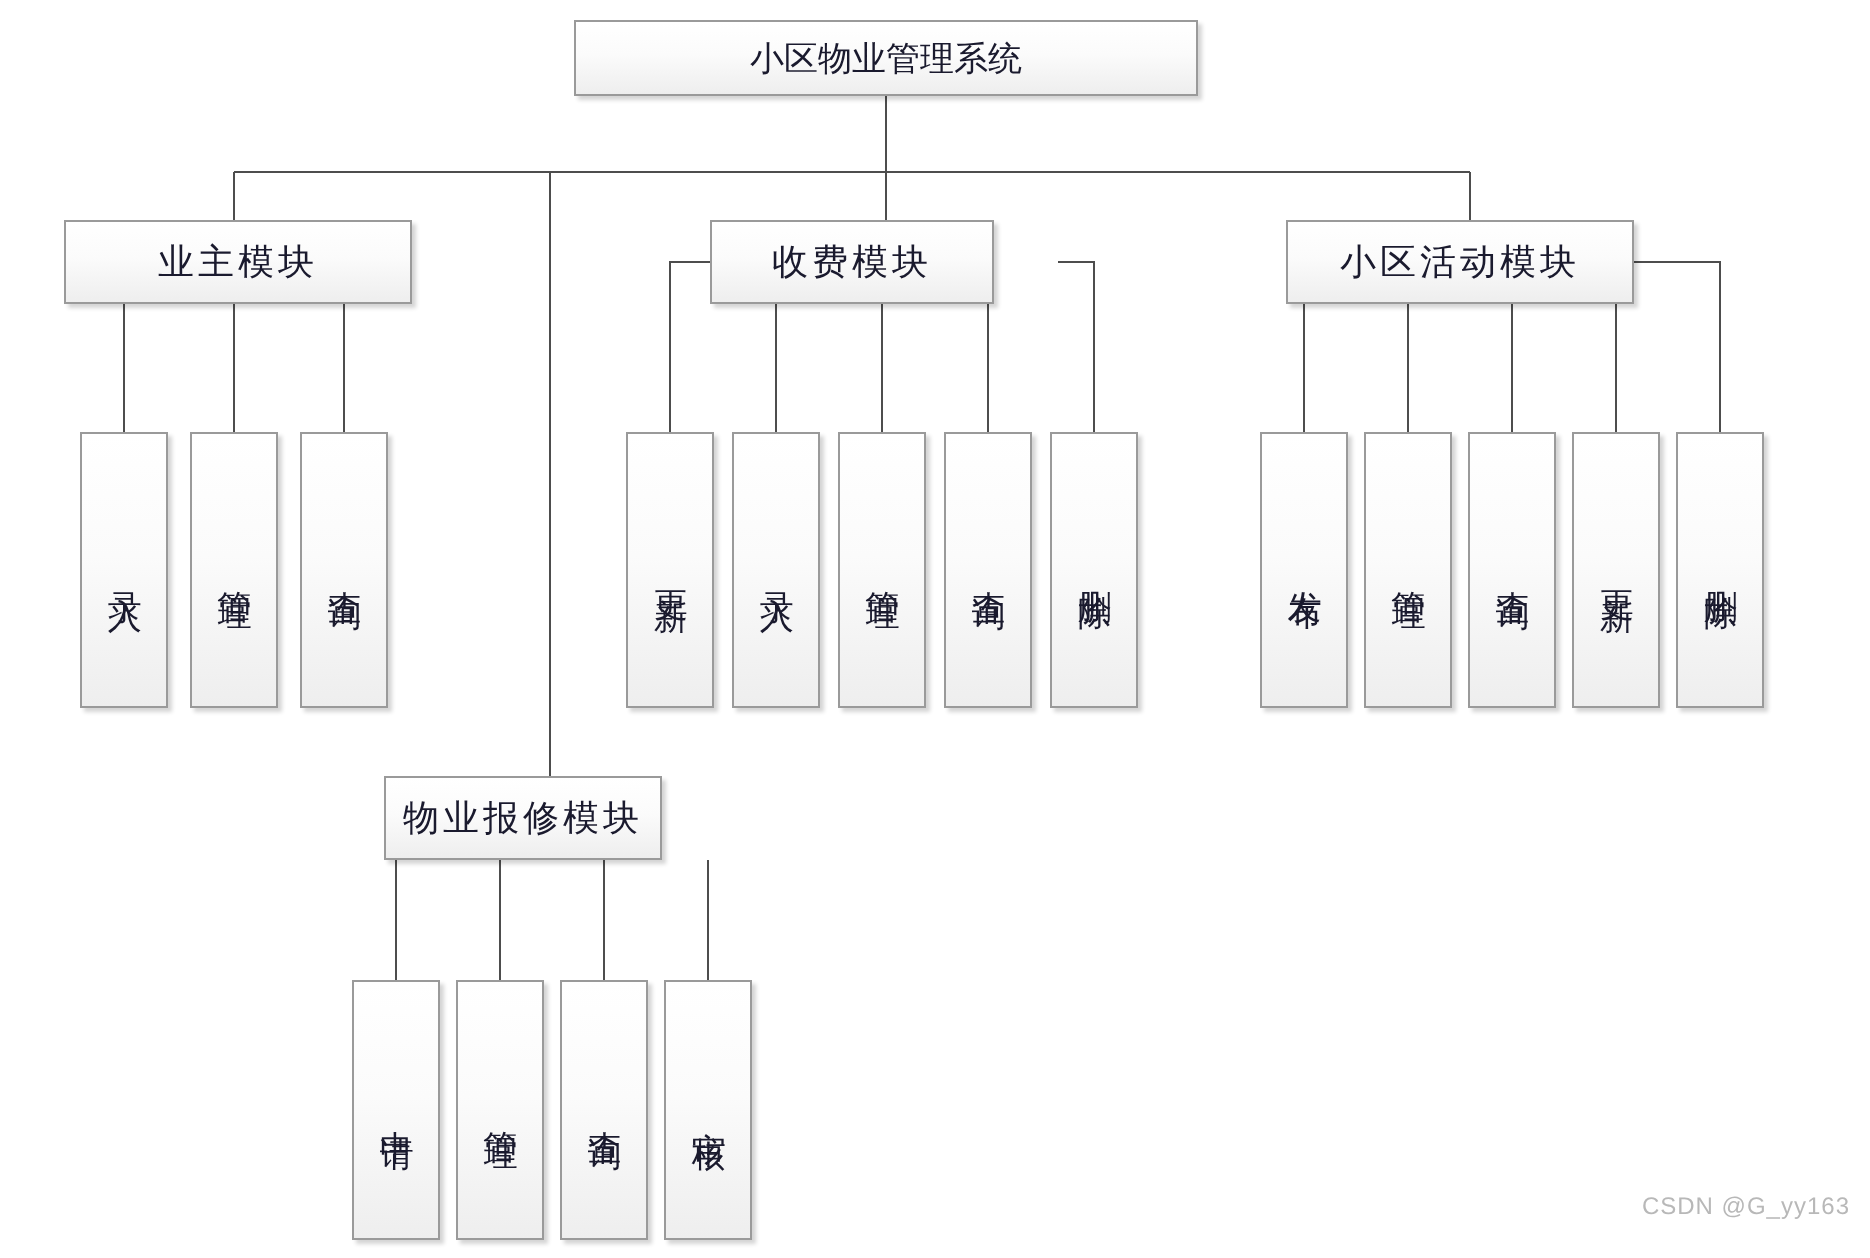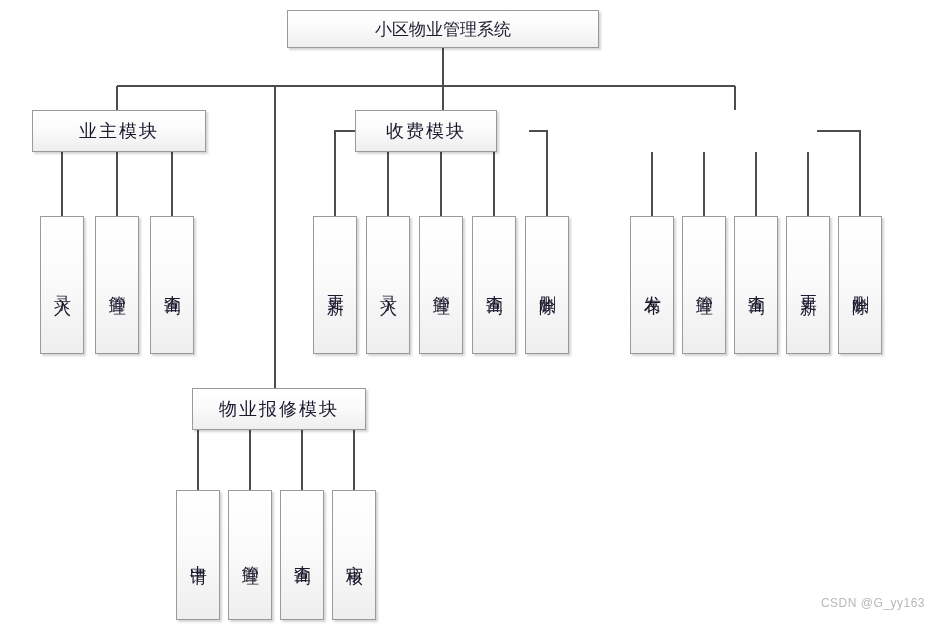--- a/index.html
+++ b/index.html
@@ -137,37 +137,40 @@
   <div class="node leaf" style="left:419px; top:216px; width:44px; height:138px;">
     <span class="vtext">管理</span>
   </div>
   <div class="node leaf" style="left:472px; top:216px; width:44px; height:138px;">
     <span class="vtext">查询</span>
   </div>
   <div class="node leaf" style="left:525px; top:216px; width:44px; height:138px;">
     <span class="vtext">删除</span>
   </div>
 
+  <div class="node h" style="left:643px; top:110px; width:174px; height:42px;">
+    <span>小区活动模块</span>
+  </div>
   <div class="node leaf" style="left:630px; top:216px; width:44px; height:138px;">
     <span class="vtext">发布</span>
   </div>
   <div class="node leaf" style="left:682px; top:216px; width:44px; height:138px;">
     <span class="vtext">管理</span>
   </div>
   <div class="node leaf" style="left:734px; top:216px; width:44px; height:138px;">
     <span class="vtext">查询</span>
   </div>
   <div class="node leaf" style="left:786px; top:216px; width:44px; height:138px;">
     <span class="vtext">更新</span>
   </div>
   <div class="node leaf" style="left:838px; top:216px; width:44px; height:138px;">
     <span class="vtext">删除</span>
   </div>
 
-  <div class="node h" style="left:192px; top:388px; width:174px; height:42px;">
+  <div class="node h" style="left:192px; top:388px; width:139px; height:42px;">
     <span>物业报修模块</span>
   </div>
   <div class="node leaf" style="left:176px; top:490px; width:44px; height:130px;">
     <span class="vtext">申请</span>
   </div>
   <div class="node leaf" style="left:228px; top:490px; width:44px; height:130px;">
     <span class="vtext">管理</span>
   </div>
   <div class="node leaf" style="left:280px; top:490px; width:44px; height:130px;">
     <span class="vtext">查询</span>

